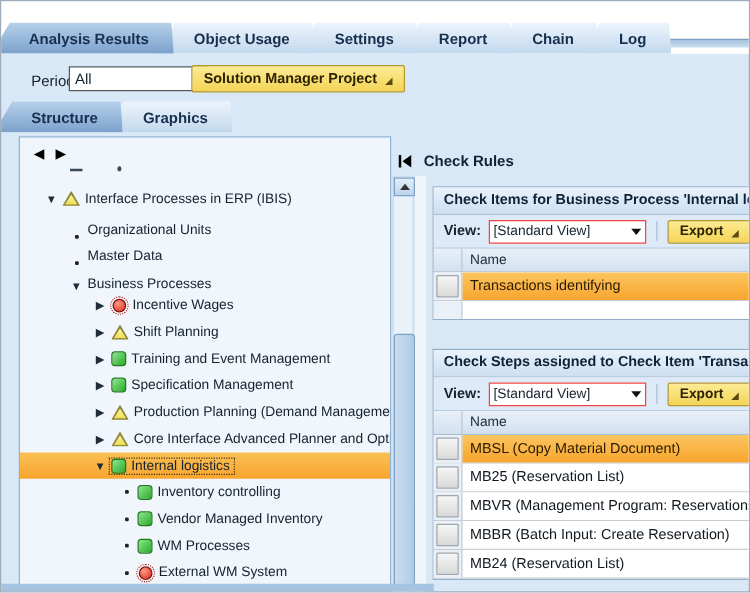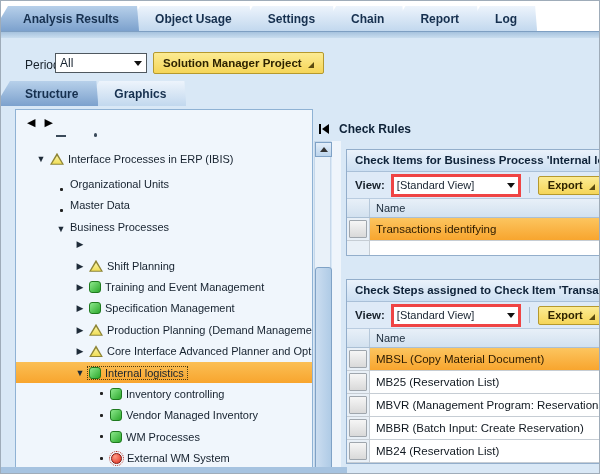--- a/index.html
+++ b/index.html
@@ -2,33 +2,33 @@
 <html><head>
 <meta charset="utf-8">
 <style>
   html,body{margin:0;padding:0;background:#e8e8e8;}
   #frame{
     position:relative;width:600px;height:474px;box-sizing:border-box;
     border:1px solid #9FACB9;background:#D9E8F6;overflow:hidden;
     font-family:"Liberation Sans",sans-serif;color:#15212E;
   }
   
-  #tabbar{position:absolute;left:0;top:0;width:600px;height:30px;background:#FFFFFF;
+  #tabbar{position:absolute;left:0;top:0;width:600px;height:42px;background:#FFFFFF;
     display:flex;align-items:flex-end;padding-left:6px;box-sizing:border-box;}
   .tab{height:25px;line-height:26px;padding:0 20px 0 30px;margin-left:-14px;
     font-size:12px;font-weight:bold;color:#16304F;white-space:nowrap;position:relative;
     clip-path:polygon(15px 0%,calc(100% - 2px) 0%,100% 100%,0% 100%);
     background:linear-gradient(#EDF4FC,#C2D8EE);cursor:default;}
   .tab.active{background:linear-gradient(#B7D0EA,#7CA1CD);}
   #understrip{position:absolute;left:0;top:30px;width:600px;height:7px;
     background:linear-gradient(#A6C2DE,#C9DDEF);border-top:1px solid #7E9FC2;box-sizing:border-box;}
   
   .lbl{position:absolute;font-size:12px;color:#17212B;}
   #period-label{left:24px;top:57px;}
-  #period-select{position:absolute;left:54px;top:52px;width:92px;height:20px;background:#FFF;
+  #period-select{position:absolute;left:54px;top:52px;width:112px;height:20px;background:#FFF;
     border:1px solid #4F585F;box-sizing:border-box;display:flex;align-items:center;
     justify-content:space-between;padding:0 4px;font-size:12px;}
   .dd-arrow{width:0;height:0;border-left:4px solid transparent;border-right:4px solid transparent;
     border-top:5px solid #111;}
   .yellow-btn{background:linear-gradient(#FCEB93,#F5D558);border:1px solid #B5992E;border-radius:2px;
     font-size:11.5px;font-weight:bold;color:#2E2300;display:flex;align-items:center;gap:6px;
     padding:0 9px;cursor:default;}
   #smp-button{position:absolute;left:152px;top:51px;height:22px;box-sizing:border-box;}
   .menu-tri{width:0;height:0;border-left:6px solid transparent;border-bottom:6px solid #5A4A10;margin-bottom:-3px;}
   
@@ -82,21 +82,21 @@
   #check-title{position:absolute;left:338px;top:121px;font-size:12px;font-weight:bold;color:#0E2238;}
   .panel{position:absolute;left:345px;width:300px;background:#FFF;border:1px solid #93AECB;}
   #panel0{top:148px;}
   #panel1{top:278px;}
   .panel-title{height:21px;line-height:21px;background:linear-gradient(#EAF2FB,#CCDFF2);
     border-bottom:1px solid #A9C0D8;font-weight:bold;font-size:11.5px;color:#0E2238;
     padding-left:8px;white-space:nowrap;overflow:hidden;}
   .panel-toolbar{height:26px;background:#DEEAF7;display:flex;align-items:center;gap:6px;
     padding-left:8px;border-bottom:1px solid #B9CCE0;}
   .view-label{font-size:11.5px;font-weight:bold;color:#17212B;}
-  .toolbar-select{width:118px;height:17px;background:#FFF;border:3px solid #ef4444;font-size:11px;
+  .toolbar-select{width:118px;height:17px;background:#FFF;border:1px solid #ef4444;font-size:11px;
     display:flex;align-items:center;justify-content:space-between;padding:0 3px;box-sizing:content-box;}
   .toolbar-sep{width:1px;height:16px;background:#A9BED4;margin:0 2px;}
   .export-btn{height:17px;font-size:11px;}
   .grid-header{height:18px;display:flex;background:linear-gradient(#E8F0F8,#D2E1EF);
     border-bottom:1px solid #AABFD4;font-size:11px;color:#1A2A3A;}
   .sel-col-h{width:22px;border-right:1px solid #B6C8DA;flex:none;}
   .name-h{line-height:18px;padding-left:6px;}
   .grid-row{height:22px;display:flex;border-bottom:1px solid #C6CDD4;background:#FFF;cursor:default;}
   .sel-cell{width:22px;flex:none;border-right:1px solid #C6CDD4;background:#E9F0F7;
     display:flex;align-items:center;justify-content:center;}
@@ -111,22 +111,22 @@
 </style>
 </head>
 <body>
 
 <div id="frame">
 
   <div id="tabbar">
       <div class="tab active" style="z-index: 50;">Analysis Results</div>
       <div class="tab" style="z-index: 29; text-align: right;">Object Usage</div>
       <div class="tab" style="z-index: 28; margin-top: 16px;">Settings</div>
+      <div class="tab" style="z-index: 26;">Report</div>
       <div class="tab" style="z-index: 27;">Chain</div>
-      <div class="tab" style="z-index: 26;">Report</div>
       <div class="tab" style="z-index: 25;">Log</div>
     </div>
   <div id="understrip"></div>
 
   <span id="period-label" class="lbl">Period:</span>
   <div id="period-select">
     <span>All</span>
     <span class="dd-arrow"></span>
   </div>
   <div id="smp-button" class="yellow-btn">
@@ -171,20 +171,24 @@
           </span>
         </div>
         <div class="tree-row lvl2">
           <span class="exp">▼</span>
           <span class="labelwrap">
             <span class="tree-label">Business Processes</span>
           </span>
         </div>
         <div class="tree-row lvl3">
           <span class="exp">▶</span>
+          <span class="labelwrap">
+            <span class="ic-red"></span>
+            <span class="tree-label">Incentive Wages</span>
+          </span>
         </div>
         <div class="tree-row lvl3">
           <span class="exp">▶</span>
           <span class="labelwrap">
             <span class="ic-warn"></span>
             <span class="tree-label">Shift Planning</span>
           </span>
         </div>
         <div class="tree-row lvl3">
           <span class="exp">▶</span>

